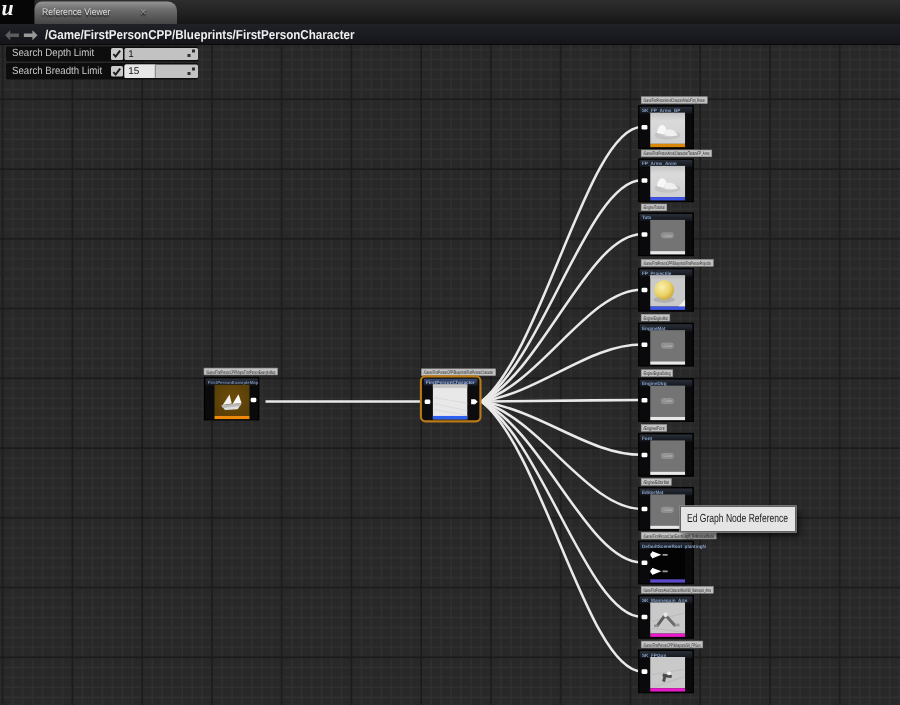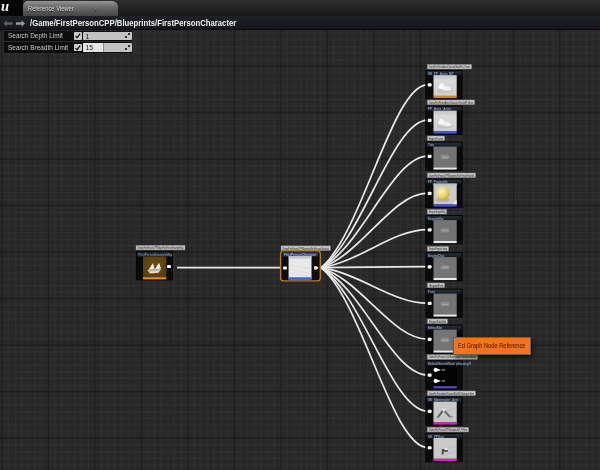--- a/index.html
+++ b/index.html
@@ -27,21 +27,21 @@
 .cbx { position:absolute; left:70px; top:1.4px; width:7.6px; height:7.6px;
   background:#c9c9c9; border-radius:1px; color:#141414; font-size:8px;
   line-height:8px; text-align:center; }
 .spin { position:absolute; left:78.5px; top:0.9px; width:49px; height:8.7px;
   background:#c2c2c2; border-radius:1px; font-size:6.6px; color:#111; }
 .spin .v { position:absolute; left:3px; top:1px; }
 .grip { position:absolute; right:2px; top:1.5px; width:5px; height:5px; }
 .grip:before { content:""; position:absolute; right:0; top:0; width:2px; height:2px; background:#2e2e2e; }
 .grip:after { content:""; position:absolute; left:0; bottom:0; width:2px; height:2px; background:#2e2e2e; }
 #tooltip { position:absolute; left:452.8px; top:337px; width:78.4px; height:17.6px;
-  background:#f97316; border:1px solid #636363; box-shadow:2px 3px 4px rgba(0,0,0,0.55); }
+  background:#e5e5e5; border:1px solid #636363; box-shadow:2px 3px 4px rgba(0,0,0,0.55); }
 #tooltip span { position:absolute; left:4px; top:3.2px; font-size:7.8px; color:#1c1c1c;
   transform:scaleX(0.73); transform-origin:0 0; white-space:nowrap; }
 </style></head>
 <body>
 <div id="page">
 <svg id="graph" width="600" height="470" viewBox="0 0 600 470">
 <defs>
 <pattern id="minor" width="6.643" height="6.643" patternUnits="userSpaceOnUse" x="2.4" y="0.38">
   <rect width="6.643" height="6.643" fill="#282828"></rect>
   <path d="M6.143,0 V6.643 M0,6.143 H6.643" stroke="#303030" stroke-width="1" fill="none"></path>

